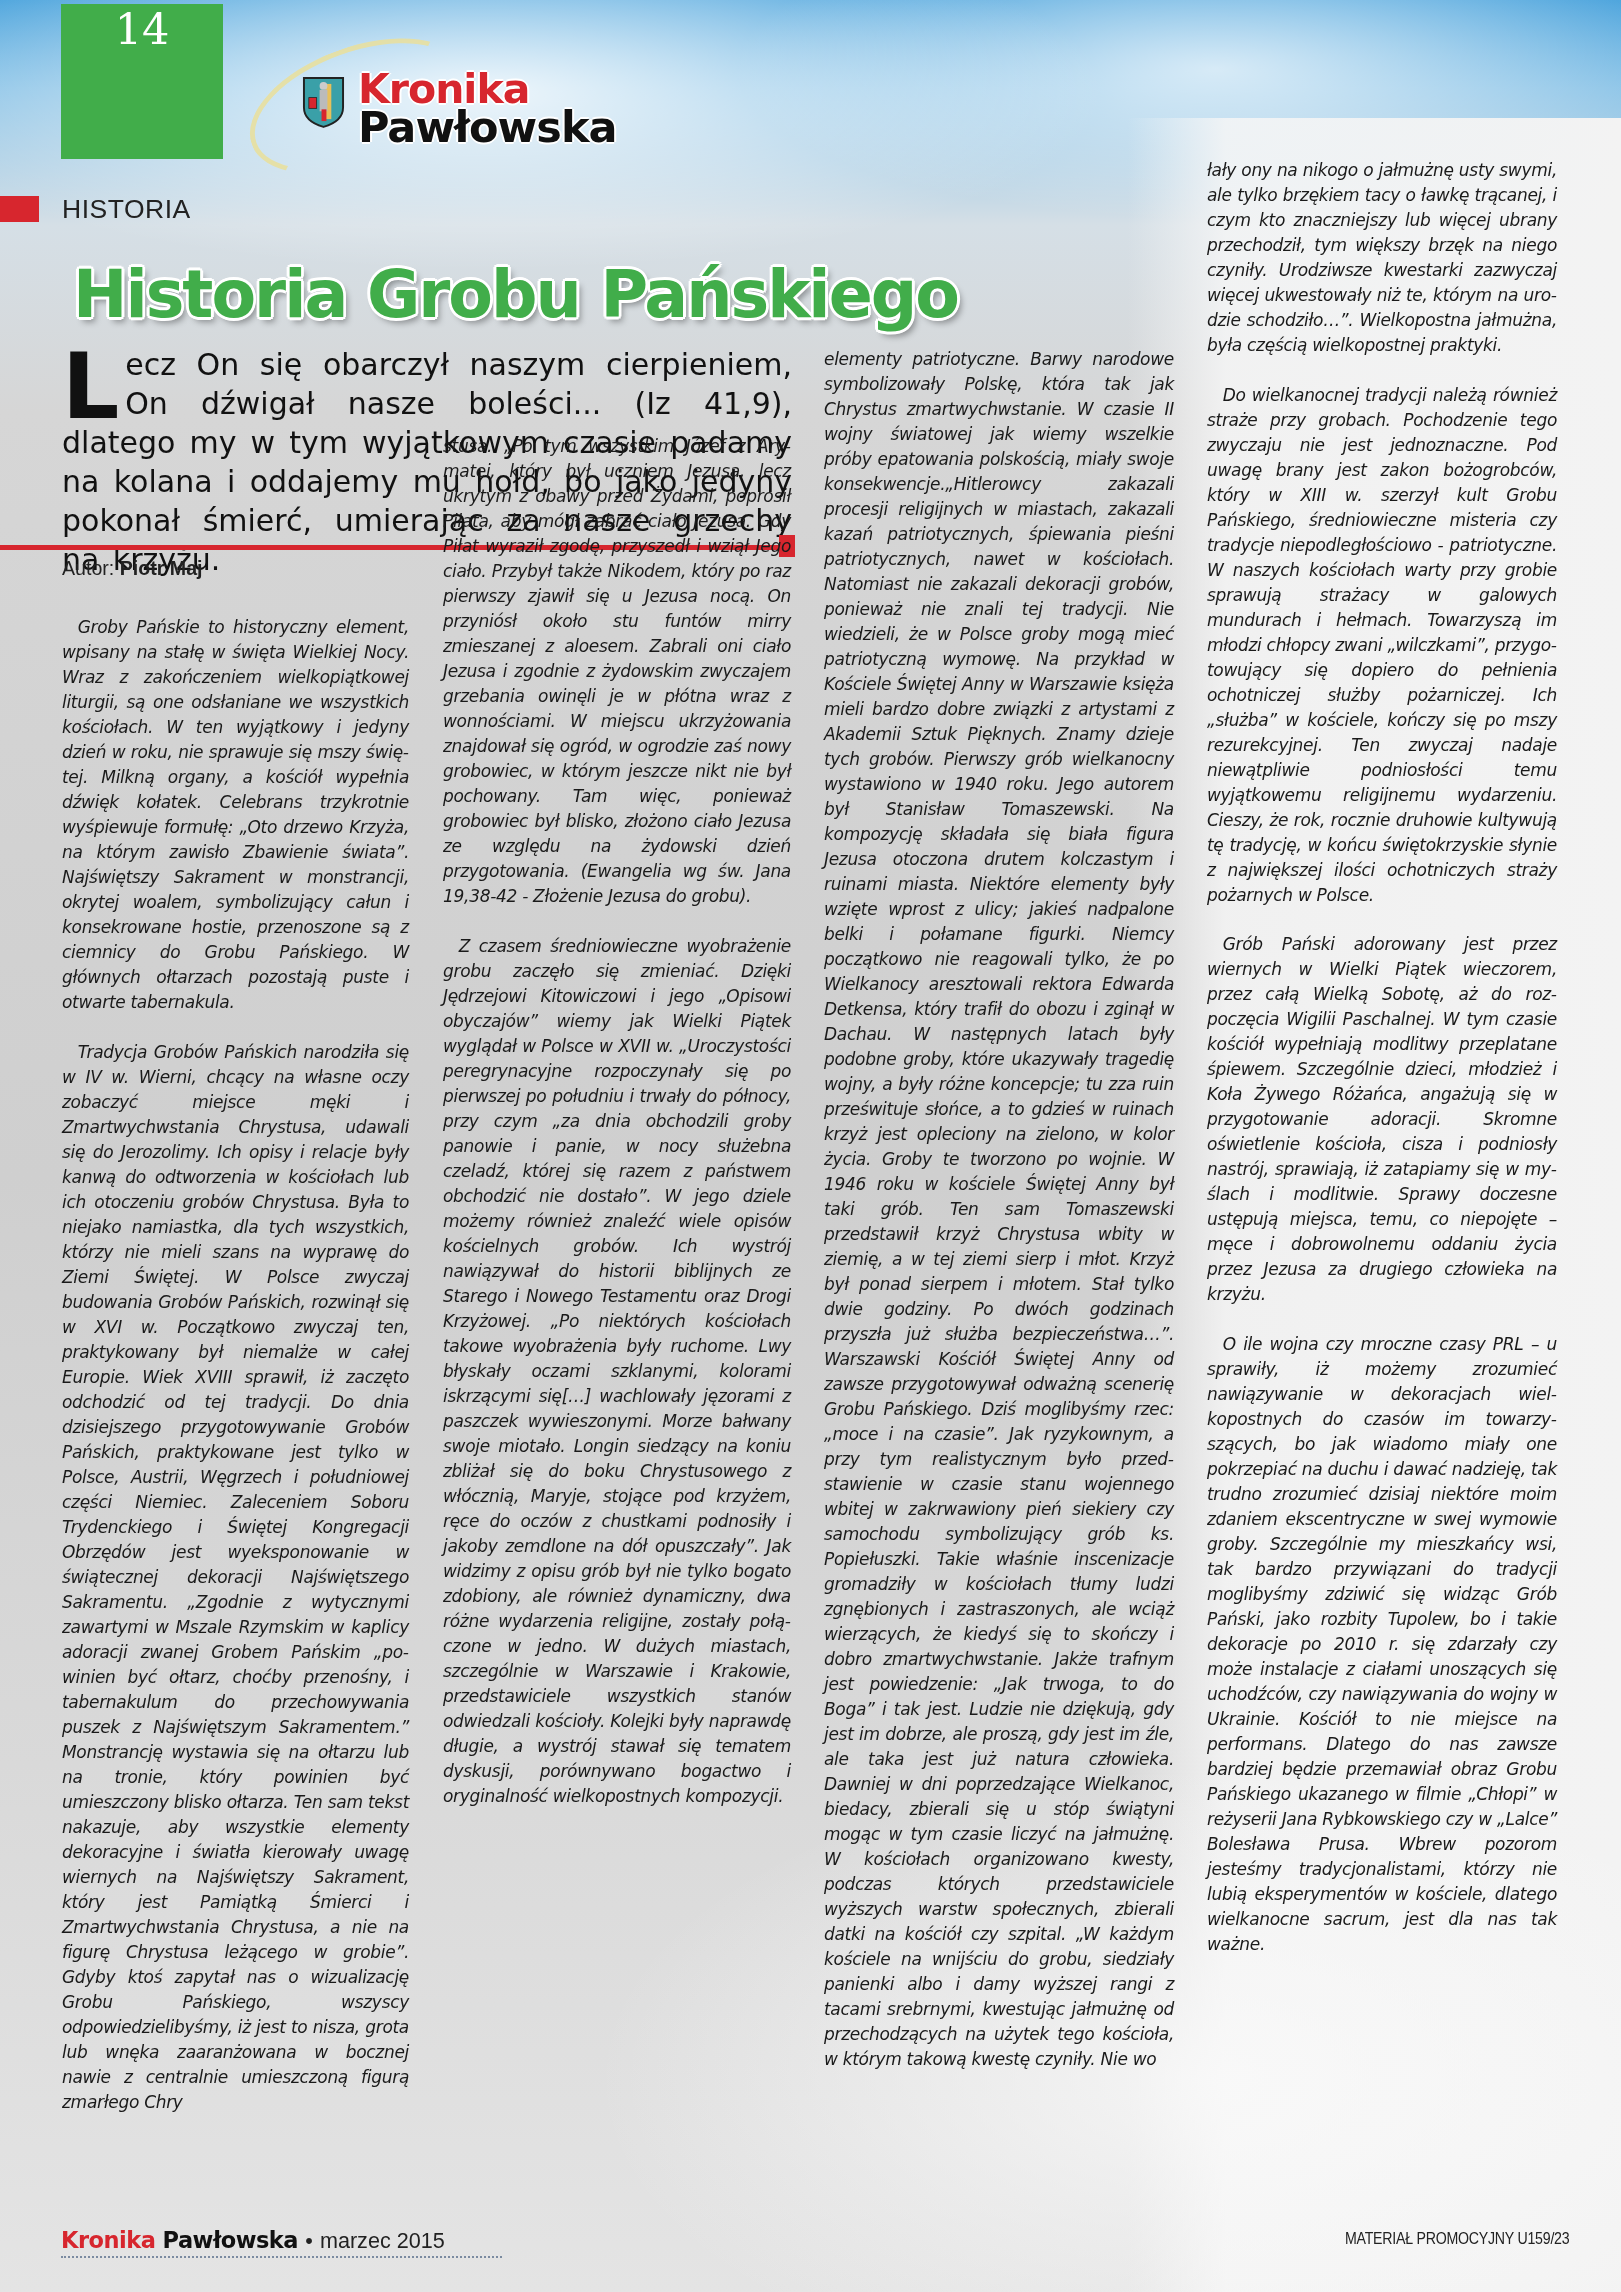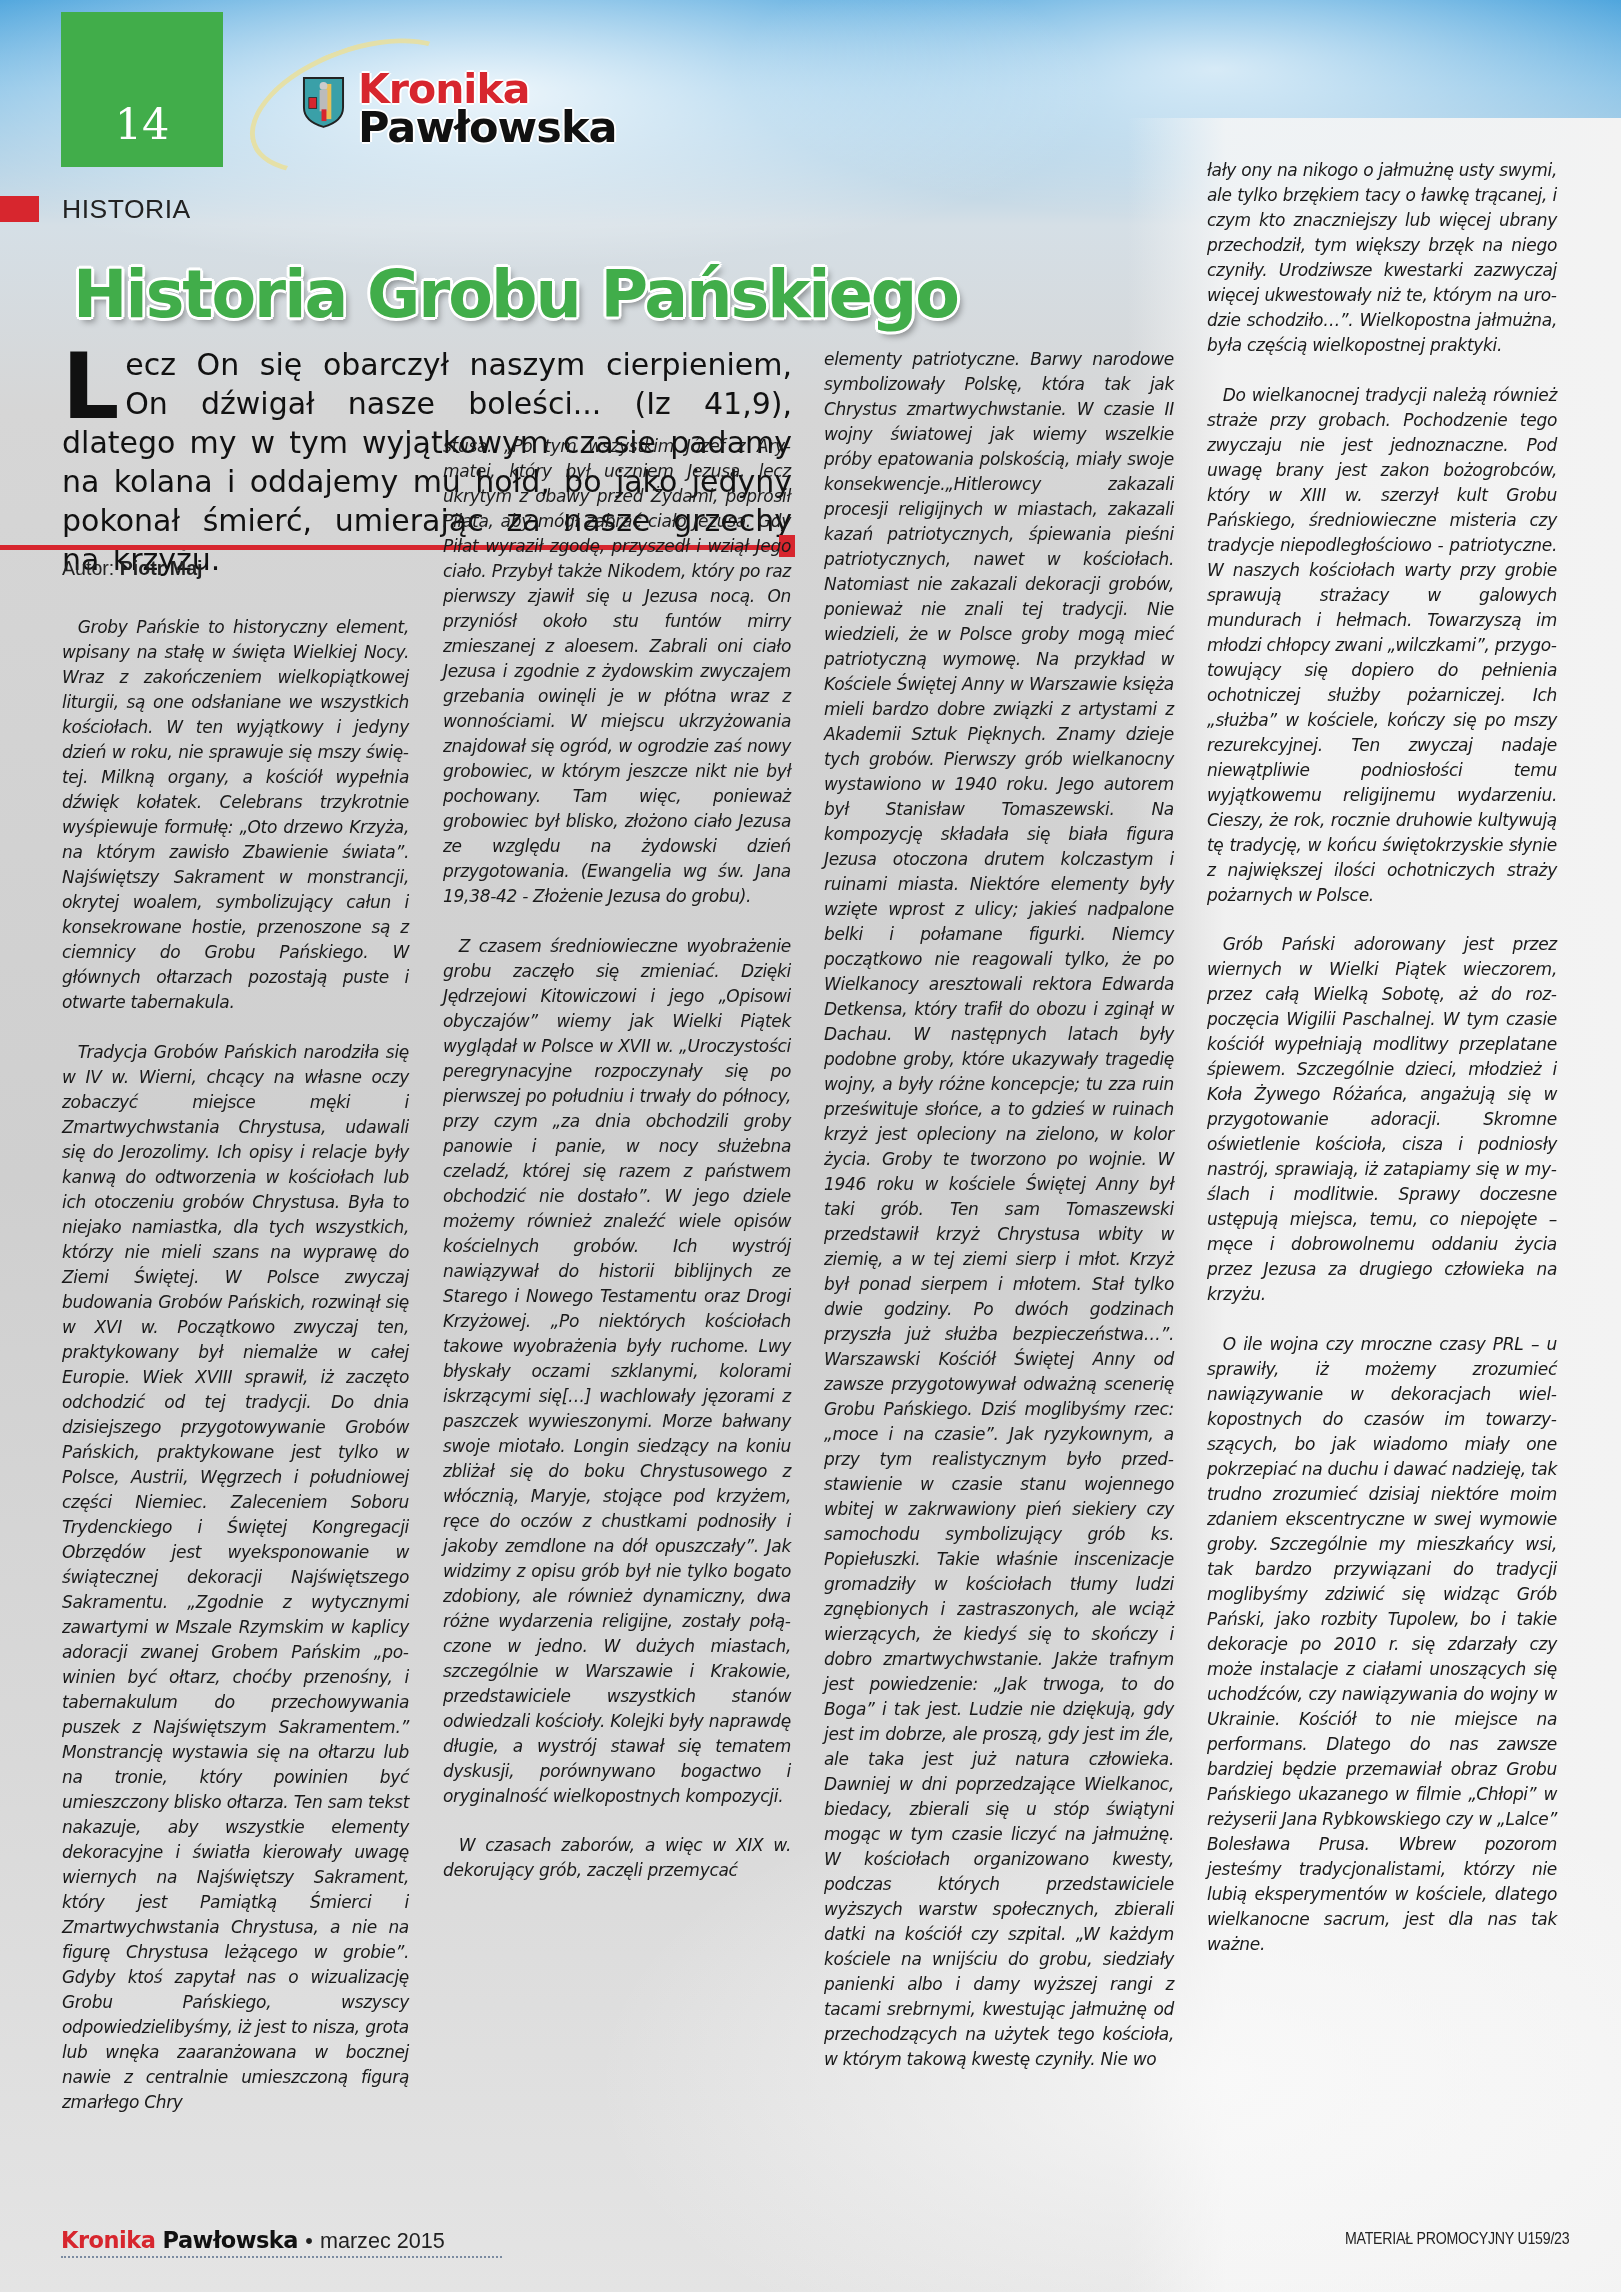--- a/index.html
+++ b/index.html
@@ -13,23 +13,23 @@
   }
   .bg-right {
     position: absolute; left: 1127px; top: 118px; width: 494px; height: 2175px;
     background: linear-gradient(90deg, rgba(245,245,245,0) 0%, rgba(246,246,246,0.85) 20%, #f3f3f3 100%);
   }
   .bg-bottom {
     position: absolute; left: 588px; top: 1764px; width: 1033px; height: 528px;
     background: radial-gradient(ellipse at 60% 60%, rgba(250,250,250,0.8), rgba(250,250,250,0) 70%);
   }
   .page-num-box {
-    position: absolute; left: 61px; top: 12px; width: 162px; height: 155px;
+    position: absolute; left: 61px; top: 4px; width: 162px; height: 155px;
     background: #41ad4a; color: #fff;
-    display: flex; align-items: flex-end; justify-content: center;
+    display: flex; align-items: flex-start; justify-content: center;
     font-family: "DejaVu Serif", serif; font-size: 43px; padding-bottom: 17.6px; box-sizing: border-box;
   }
   .logo { position: absolute; left: 294px; top: 47px; width: 431px; height: 108px; }
   .logo .arc {
     position: absolute; left: -49px; top: 0px; width: 216px; height: 108px;
     border: 5.9px solid #e8e0a0; border-radius: 50%; border-color: #e8e0a0 transparent transparent #e8e0a0;
     transform: rotate(-20deg); opacity: .9;
   }
   .logo .shield { position: absolute; left: 7.8px; top: 29px; width: 43px; height: 53px; }
   .logo .brand-top {
@@ -133,21 +133,20 @@
 </div>
 
 <div class="col col1">
   <p>Groby Pańskie to historyczny ele­ment, wpisany na stałę w święta Wielkiej Nocy. Wraz z zakończeniem wielkopiątkowej liturgii, są one od­słaniane we wszystkich kościołach. W ten wyjątkowy i jedyny dzień w roku, nie sprawuje się mszy świę­tej. Milkną organy, a kościół wypeł­nia dźwięk kołatek. Celebrans trzy­krotnie wyśpiewuje formułę: „Oto drzewo Krzyża, na którym zawisło Zbawienie świata”. Najświętszy Sa­krament w monstrancji, okrytej woalem, symbolizujący całun i kon­sekrowane hostie, przenoszone są z ciemnicy do Grobu Pańskiego. W głównych ołtarzach pozostają pu­ste i otwarte tabernakula.</p>
   <p>Tradycja Grobów Pańskich naro­dziła się w IV w. Wierni, chcący na własne oczy zobaczyć miejsce męki i Zmartwychwstania Chrystusa, udawali się do Jerozolimy. Ich opisy i relacje były kanwą do odtworze­nia w kościołach lub ich otoczeniu grobów Chrystusa. Była to niejako namiastka, dla tych wszystkich, którzy nie mieli szans na wyprawę do Ziemi Świętej. W Polsce zwyczaj budowania Grobów Pańskich, roz­winął się w XVI w. Początkowo zwy­czaj ten, praktykowany był niemalże w całej Europie. Wiek XVIII sprawił, iż zaczęto odchodzić od tej tradycji. Do dnia dzisiejszego przygotowywanie Grobów Pańskich, praktykowane jest tylko w Polsce, Austrii, Węgrzech i południowej części Niemiec. Za­leceniem Soboru Trydenckiego i Świętej Kongregacji Obrzędów jest wyeksponowanie w świątecznej de­koracji Najświętszego Sakramentu. „Zgodnie z wytycznymi zawartymi w Mszale Rzymskim w kaplicy ado­racji zwanej Grobem Pańskim „po­winien być ołtarz, choćby przenośny, i tabernakulum do przechowywania puszek z Najświętszym Sakramen­tem.” Monstrancję wystawia się na ołtarzu lub na tronie, który powinien być umieszczony blisko ołtarza. Ten sam tekst nakazuje, aby wszystkie elementy dekoracyjne i światła kie­rowały uwagę wiernych na Najświęt­szy Sakrament, który jest Pamiątką Śmierci i Zmartwychwstania Chry­stusa, a nie na figurę Chrystusa leżą­cego w grobie”. Gdyby ktoś zapytał nas o wizualizację Grobu Pańskiego, wszyscy odpowiedzielibyśmy, iż jest to nisza, grota lub wnęka zaaranżo­wana w bocznej nawie z centralnie umieszczoną figurą zmarłego Chry­</p>
 </div>
 
 <div class="col col2">
   <p class="cont">stusa. „Po tym wszystkim Józef z Ary­matei, który był uczniem Jezusa, lecz ukrytym z obawy przed Żydami, po­prosił Piłata, aby mógł zabrać ciało Jezusa. Gdy Piłat wyraził zgodę, przy­szedł i wziął Jego ciało. Przybył także Nikodem, który po raz pierwszy zja­wił się u Jezusa nocą. On przyniósł około stu funtów mirry zmieszanej z aloesem. Zabrali oni ciało Jezusa i zgodnie z żydowskim zwyczajem grzebania owinęli je w płótna wraz z wonnościami. W miejscu ukrzyżo­wania znajdował się ogród, w ogro­dzie zaś nowy grobowiec, w którym jeszcze nikt nie był pochowany. Tam więc, ponieważ grobowiec był bli­sko, złożono ciało Jezusa ze względu na żydowski dzień przygotowania. (Ewangelia wg św. Jana 19,38-42 - Złożenie Jezusa do grobu).</p>
   <p>Z czasem średniowieczne wy­obrażenie grobu zaczęło się zmie­niać. Dzięki Jędrzejowi Kitowiczowi i jego „Opisowi obyczajów” wiemy jak Wielki Piątek wyglądał w Polsce w XVII w. „Uroczystości peregryna­cyjne rozpoczynały się po pierwszej po południu i trwały do północy, przy czym „za dnia obchodzili groby panowie i panie, w nocy służebna czeladź, której się razem z państwem obchodzić nie dostało”. W jego dziele możemy również znaleźć wiele opi­sów kościelnych grobów. Ich wystrój nawiązywał do historii biblijnych ze Starego i Nowego Testamentu oraz Drogi Krzyżowej. „Po niektórych kościołach takowe wyobrażenia były ruchome. Lwy błyskały ocza­mi szklanymi, kolorami iskrzącymi się[…] wachlowały jęzorami z pasz­czek wywieszonymi. Morze bałwany swoje miotało. Longin siedzący na koniu zbliżał się do boku Chrystuso­wego z włócznią, Maryje, stojące pod krzyżem, ręce do oczów z chustkami podnosiły i jakoby zemdlone na dół opuszczały”. Jak widzimy z opisu grób był nie tylko bogato zdobiony, ale również dynamiczny, dwa różne wydarzenia religijne, zostały połą­czone w jedno. W dużych miastach, szczególnie w Warszawie i Krakowie, przedstawiciele wszystkich stanów odwiedzali kościoły. Kolejki były na­prawdę długie, a wystrój stawał się tematem dyskusji, porównywano bogactwo i oryginalność wielkopost­nych kompozycji.</p>
-  <p>W czasach zaborów, a więc w XIX w. dekorujący grób, zaczęli przemycać</p>
 </div>
 
 <div class="col col3">
   <p class="cont">elementy patriotyczne. Barwy naro­dowe symbolizowały Polskę, która tak jak Chrystus zmartwychwsta­nie. W czasie II wojny światowej jak wiemy wszelkie próby epatowania polskością, miały swoje konsekwen­cje.„Hitlerowcy zakazali procesji re­ligijnych w miastach, zakazali kazań patriotycznych, śpiewania pieśni patriotycznych, nawet w kościołach. Natomiast nie zakazali dekoracji grobów, ponieważ nie znali tej tra­dycji. Nie wiedzieli, że w Polsce groby mogą mieć patriotyczną wymowę. Na przykład w Kościele Świętej Anny w Warszawie księża mieli bardzo do­bre związki z artystami z Akademii Sztuk Pięknych. Znamy dzieje tych grobów. Pierwszy grób wielkanocny wystawiono w 1940 roku. Jego auto­rem był Stanisław Tomaszewski. Na kompozycję składała się biała figura Jezusa otoczona drutem kolczastym i ruinami miasta. Niektóre elemen­ty były wzięte wprost z ulicy; jakieś nadpalone belki i połamane figurki. Niemcy początkowo nie reagowali tylko, że po Wielkanocy aresztowali rektora Edwarda Detkensa, który trafił do obozu i zginął w Dachau. W następnych latach były podobne groby, które ukazywały tragedię woj­ny, a były różne koncepcje; tu zza ruin prześwituje słońce, a to gdzieś w ru­inach krzyż jest opleciony na zielono, w kolor życia. Groby te tworzono po wojnie. W 1946 roku w kościele Świętej Anny był taki grób. Ten sam Tomaszewski przedstawił krzyż Chry­stusa wbity w ziemię, a w tej ziemi sierp i młot. Krzyż był ponad sierpem i młotem. Stał tylko dwie godziny. Po dwóch godzinach przyszła już służ­ba bezpieczeństwa…”. Warszawski Kościół Świętej Anny od zawsze przy­gotowywał odważną scenerię Grobu Pańskiego. Dziś moglibyśmy rzec: „moce i na czasie”. Jak ryzykownym, a przy tym realistycznym było przed­stawienie w czasie stanu wojennego wbitej w zakrwawiony pień siekiery czy samochodu symbolizujący grób ks. Popiełuszki. Takie właśnie in­scenizacje gromadziły w kościołach tłumy ludzi zgnębionych i zastraszo­nych, ale wciąż wierzących, że kiedyś się to skończy i dobro zmartwych­wstanie. Jakże trafnym jest powie­dzenie: „Jak trwoga, to do Boga” i tak jest. Ludzie nie dziękują, gdy jest im dobrze, ale proszą, gdy jest im źle, ale taka jest już natura człowieka. Dawniej w dni poprzedzające Wielka­noc, biedacy, zbierali się u stóp świą­tyni mogąc w tym czasie liczyć na jał­mużnę. W kościołach organizowano kwesty, podczas których przedstawi­ciele wyższych warstw społecznych, zbierali datki na kościół czy szpital. „W każdym kościele na wnijściu do grobu, siedziały panienki albo i damy wyższej rangi z tacami srebrnymi, kwestując jałmużnę od przechodzą­cych na użytek tego kościoła, w któ­rym takową kwestę czyniły. Nie wo­</p>
 </div>
 
 <div class="col col4">
   <p class="cont">łały ony na nikogo o jałmużnę usty swymi, ale tylko brzękiem tacy o ław­kę trącanej, i czym kto znaczniejszy lub więcej ubrany przechodził, tym większy brzęk na niego czyniły. Uro­dziwsze kwestarki zazwyczaj więcej ukwestowały niż te, którym na uro­dzie schodziło…”. Wielkopostna jał­mużna, była częścią wielkopostnej praktyki.</p>
   <p>Do wielkanocnej tradycji należą również straże przy grobach. Pocho­dzenie tego zwyczaju nie jest jedno­znaczne. Pod uwagę brany jest zakon bożogrobców, który w XIII w. szerzył kult Grobu Pańskiego, średniowiecz­ne misteria czy tradycje niepodległo­ściowo - patriotyczne. W naszych ko­ściołach warty przy grobie sprawują strażacy w galowych mundurach i hełmach. Towarzyszą im młodzi chłopcy zwani „wilczkami”, przygo­towujący się dopiero do pełnienia ochotniczej służby pożarniczej. Ich „służba” w kościele, kończy się po mszy rezurekcyjnej. Ten zwyczaj nadaje niewątpliwie podniosłości temu wyjątkowemu religijnemu wy­darzeniu. Cieszy, że rok, rocznie dru­howie kultywują tę tradycję, w końcu świętokrzyskie słynie z największej ilości ochotniczych straży pożarnych w Polsce.</p>
   <p>Grób Pański adorowany jest przez wiernych w Wielki Piątek wieczorem, przez całą Wielką Sobotę, aż do roz­poczęcia Wigilii Paschalnej. W tym czasie kościół wypełniają modlitwy przeplatane śpiewem. Szczególnie dzieci, młodzież i Koła Żywego Ró­żańca, angażują się w przygotowa­nie adoracji. Skromne oświetlenie kościoła, cisza i podniosły nastrój, sprawiają, iż zatapiamy się w my­ślach i modlitwie. Sprawy doczesne ustępują miejsca, temu, co niepoję­te – męce i dobrowolnemu oddaniu życia przez Jezusa za drugiego czło­wieka na krzyżu.</p>

